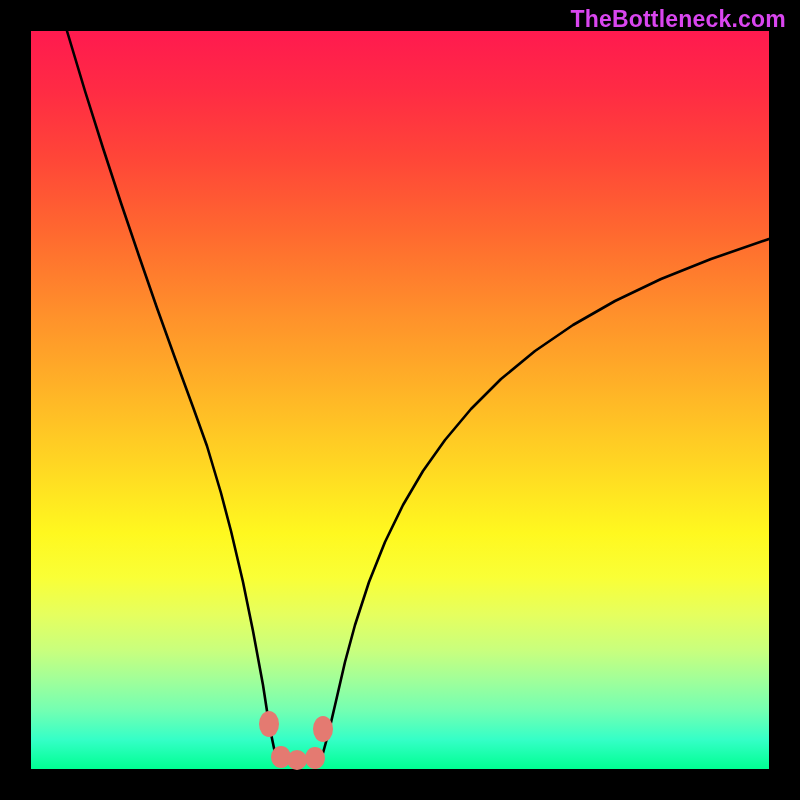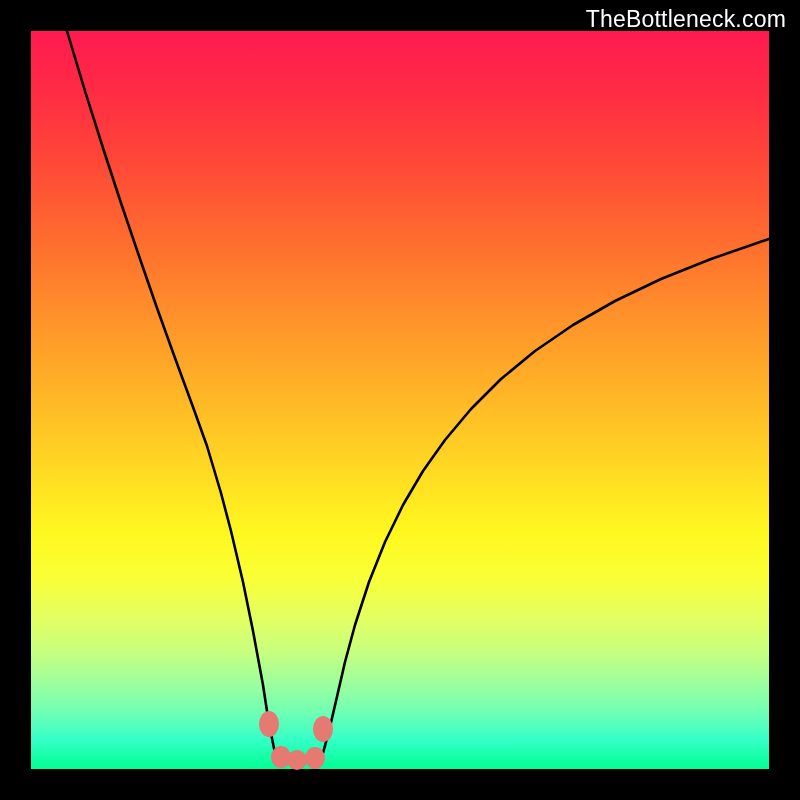--- a/index.html
+++ b/index.html
@@ -30,22 +30,22 @@
       #74ffb2 92%,
       #35ffc7 96%,
       #00ff92 100%);
   }
   .watermark {
     position: absolute;
     top: 6px;
     right: 14px;
     font-family: Arial, Helvetica, sans-serif;
     font-size: 23px;
-    font-weight: 400;
-    color: #ffffff;
+    font-weight: 700;
+    color: #d946ef;
     letter-spacing: 0.2px;
   }
   svg.curve {
     position: absolute;
     left: 31px; top: 31px;
     width: 738px; height: 738px;
     overflow: visible;
   }
 </style>
 </head>

